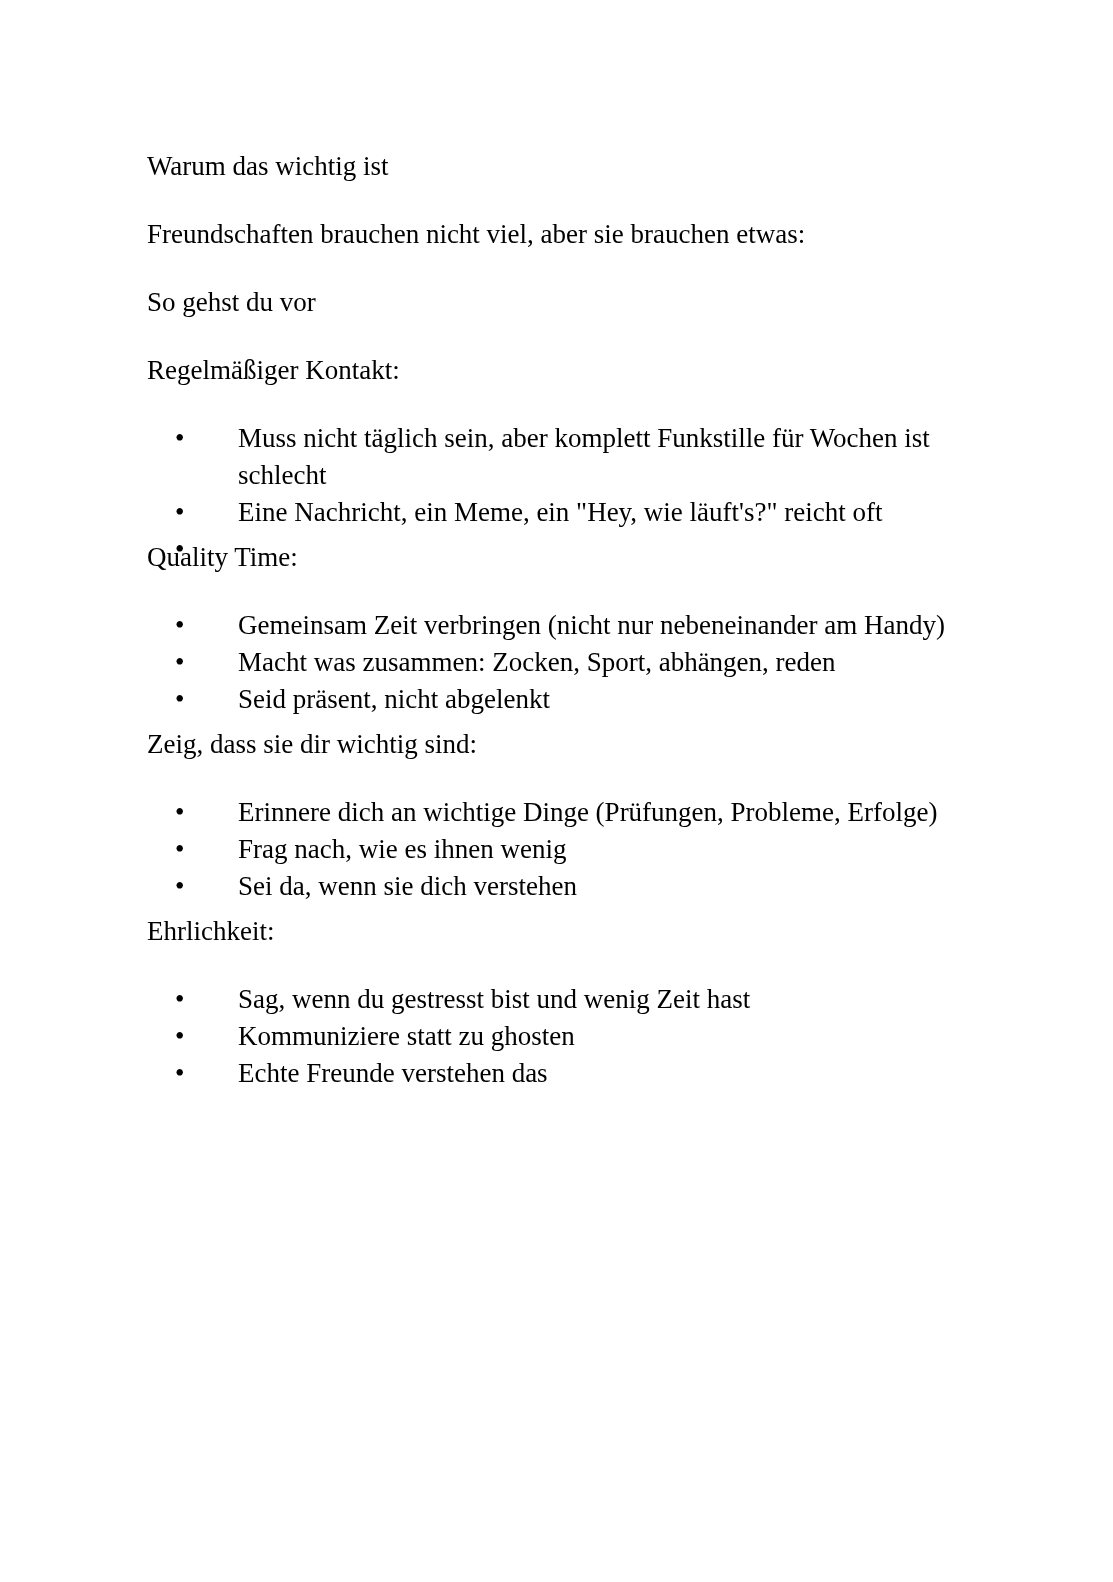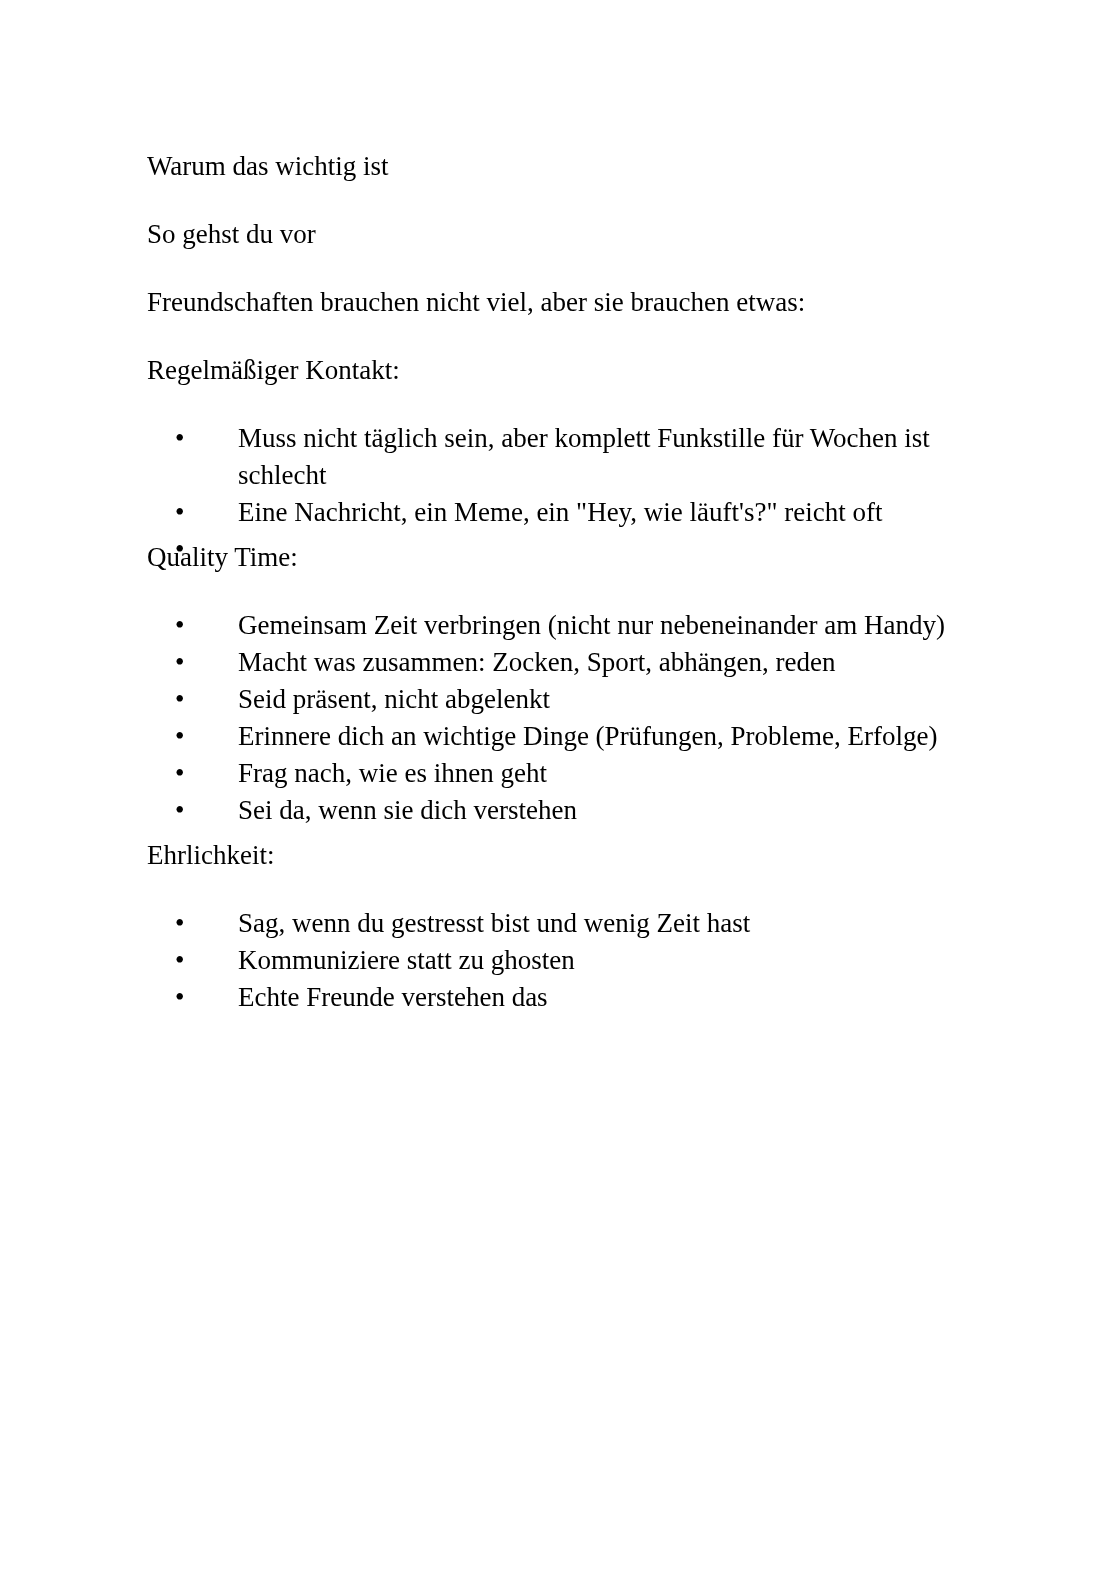--- a/index.html
+++ b/index.html
@@ -64,44 +64,45 @@
 </style>
 </head>
 <body>
 
 <div class="page">
   <div class="content">
 
     <p class="para block-gap">Warum das wichtig ist</p>
 
 
+    <p class="para block-gap">Freundschaften brauchen nicht viel, aber sie brauchen etwas:</p>
+
     <p class="para block-gap">So gehst du vor</p>
-
-    <p class="para block-gap">Freundschaften brauchen nicht viel, aber sie brauchen etwas:</p>
 
     <p class="para block-gap">Regelmäßiger Kontakt:</p>
 
     <ul class="bullets">
       <li><span class="bullet-dot">•</span><span>Muss nicht täglich sein, aber komplett Funkstille für Wochen ist schlecht</span></li>
       <li><span class="bullet-dot">•</span><span>Eine Nachricht, ein Meme, ein "Hey, wie läuft's?" reicht oft</span></li>
       <li><span class="bullet-dot">•</span></li>
     </ul>
 
     <p class="para tight-head">Quality Time:</p>
 
     <ul class="bullets">
       <li><span class="bullet-dot">•</span><span>Gemeinsam Zeit verbringen (nicht nur nebeneinander am Handy)</span></li>
       <li><span class="bullet-dot">•</span><span>Macht was zusammen: Zocken, Sport, abhängen, reden</span></li>
       <li><span class="bullet-dot">•</span><span>Seid präsent, nicht abgelenkt</span></li>
     </ul>
 
+    <p class="para tight-head">Zeig, dass sie dir wichtig sind:</p>
 
     <ul class="bullets">
       <li><span class="bullet-dot">•</span><span>Erinnere dich an wichtige Dinge (Prüfungen, Probleme, Erfolge)</span></li>
-      <li><span class="bullet-dot">•</span><span>Frag nach, wie es ihnen geht</span></li>
+      <li><span class="bullet-dot">•</span><span>Frag nach, wie es ihnen wenig</span></li>
       <li><span class="bullet-dot">•</span><span>Sei da, wenn sie dich verstehen</span></li>
     </ul>
 
     <p class="para tight-head">Ehrlichkeit:</p>
 
     <ul class="bullets">
       <li><span class="bullet-dot">•</span><span>Sag, wenn du gestresst bist und wenig Zeit hast</span></li>
       <li><span class="bullet-dot">•</span><span>Kommuniziere statt zu ghosten</span></li>
       <li><span class="bullet-dot">•</span><span>Echte Freunde verstehen das</span></li>
     </ul>

